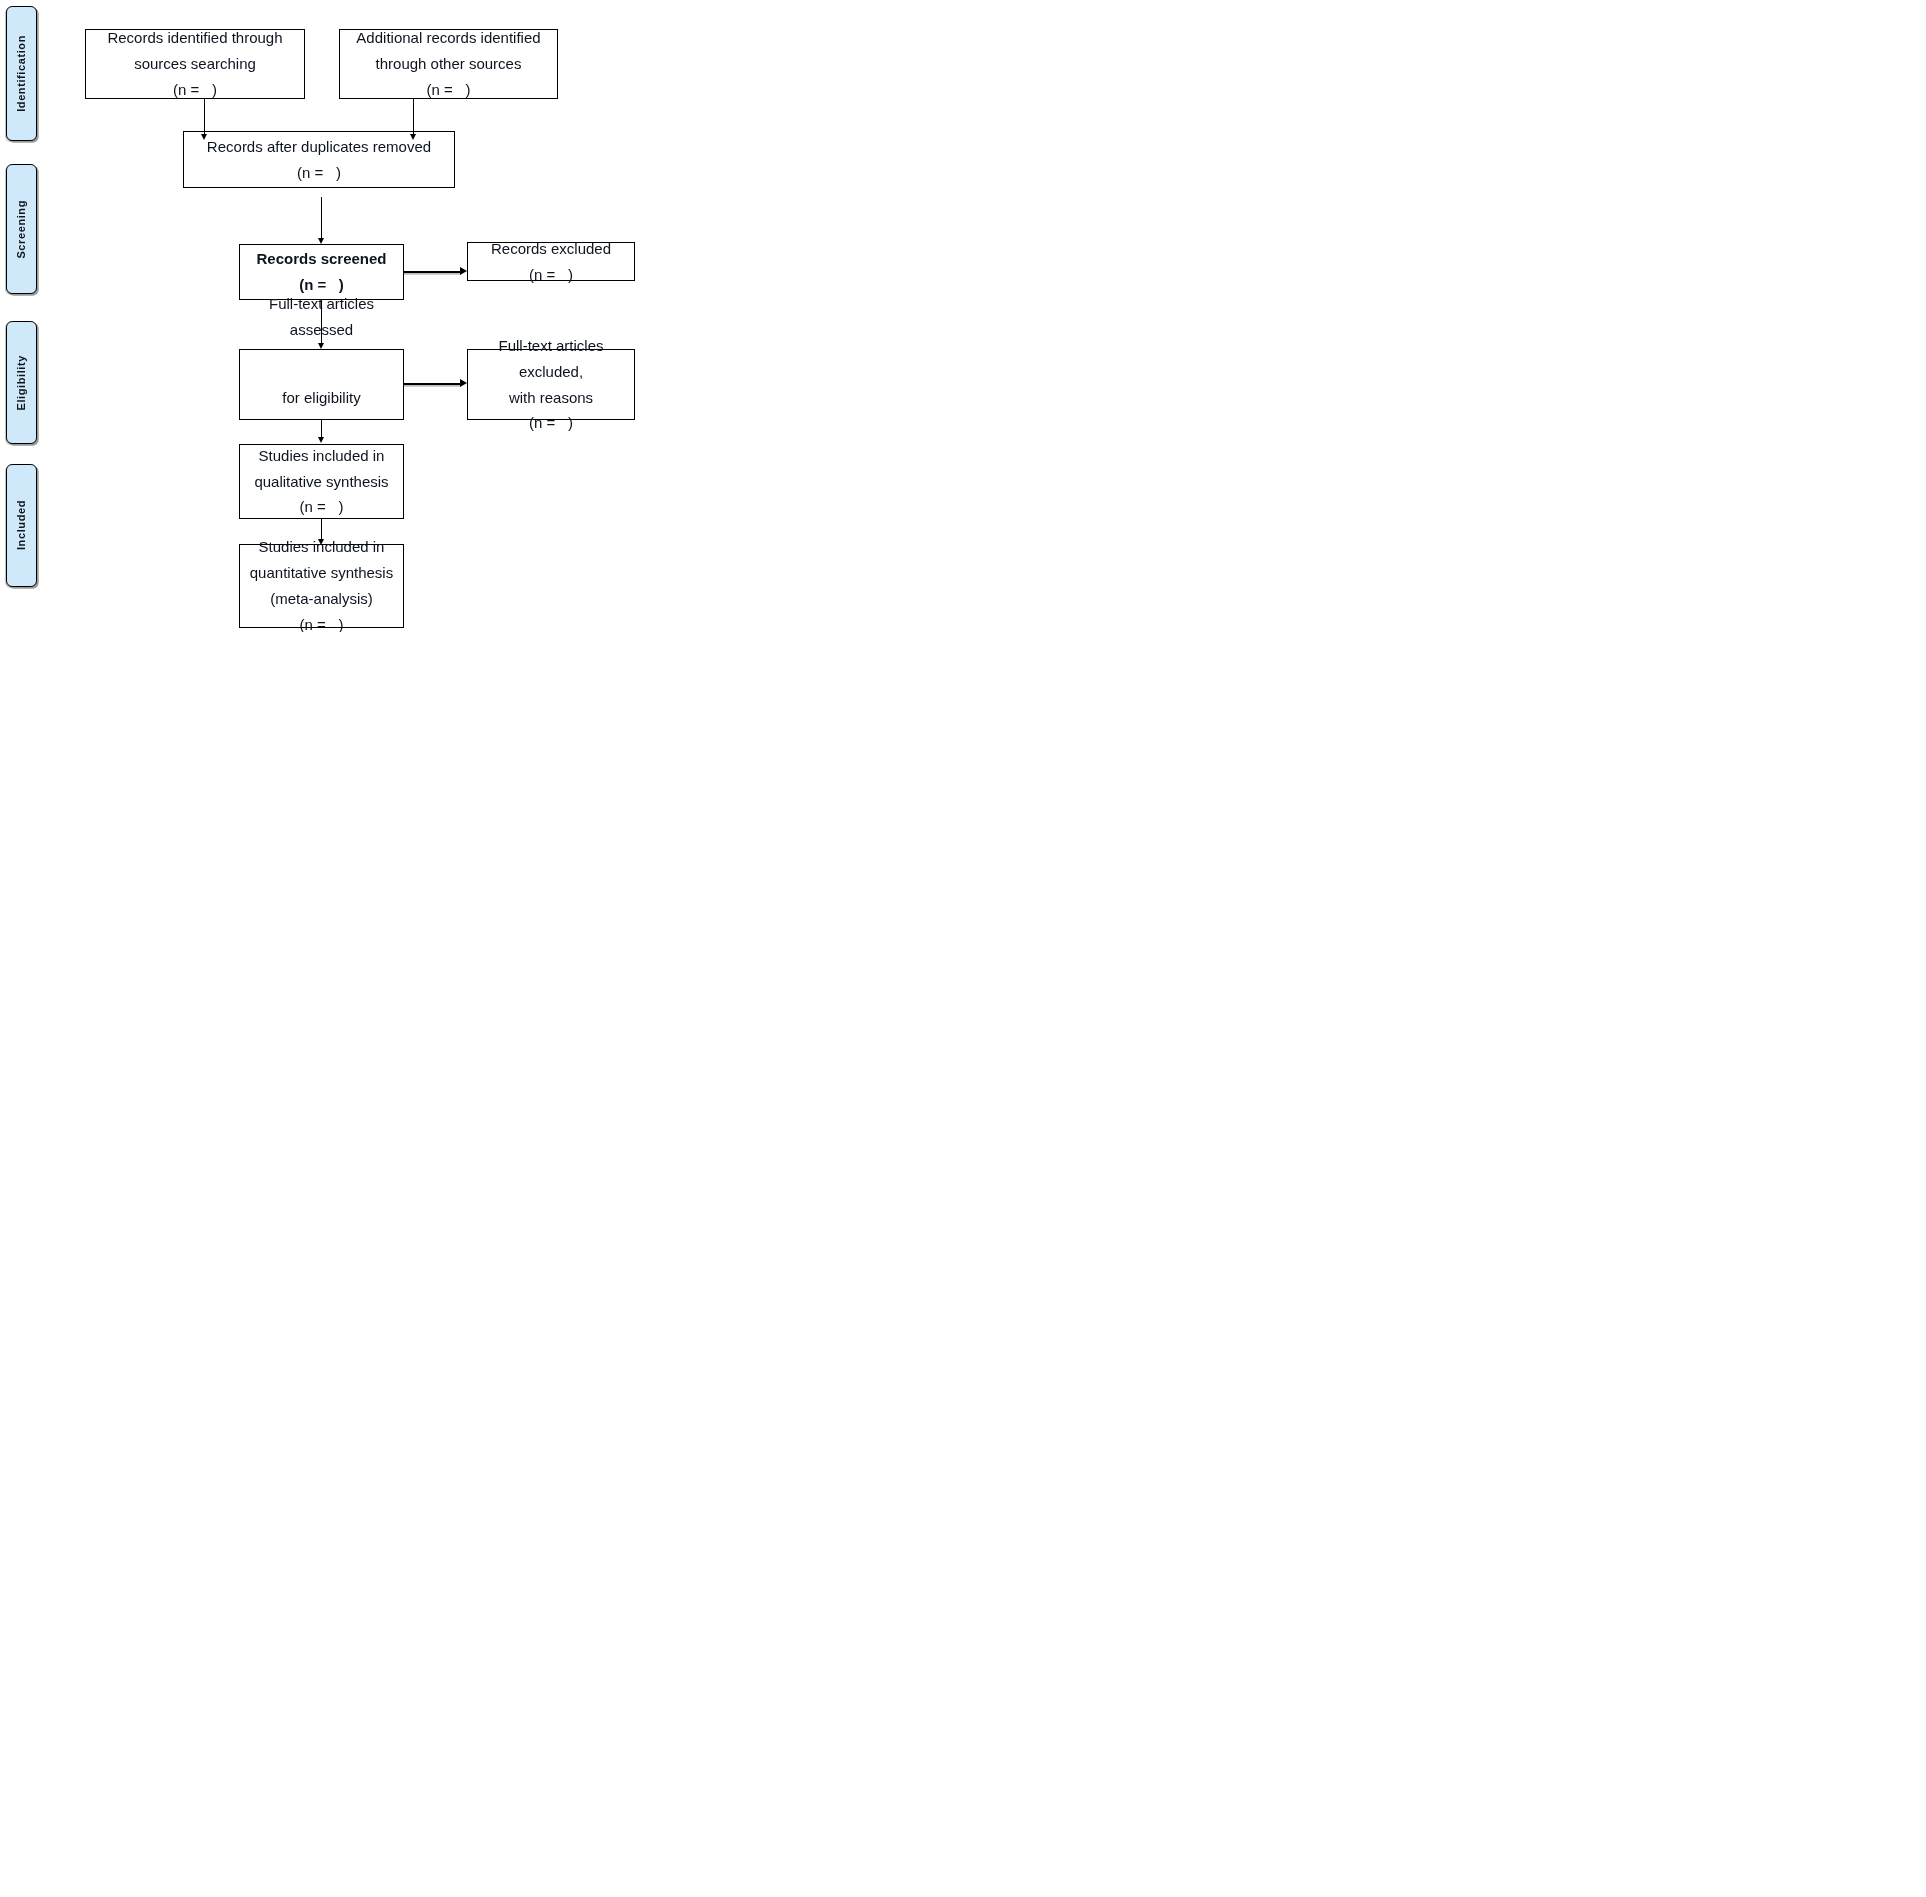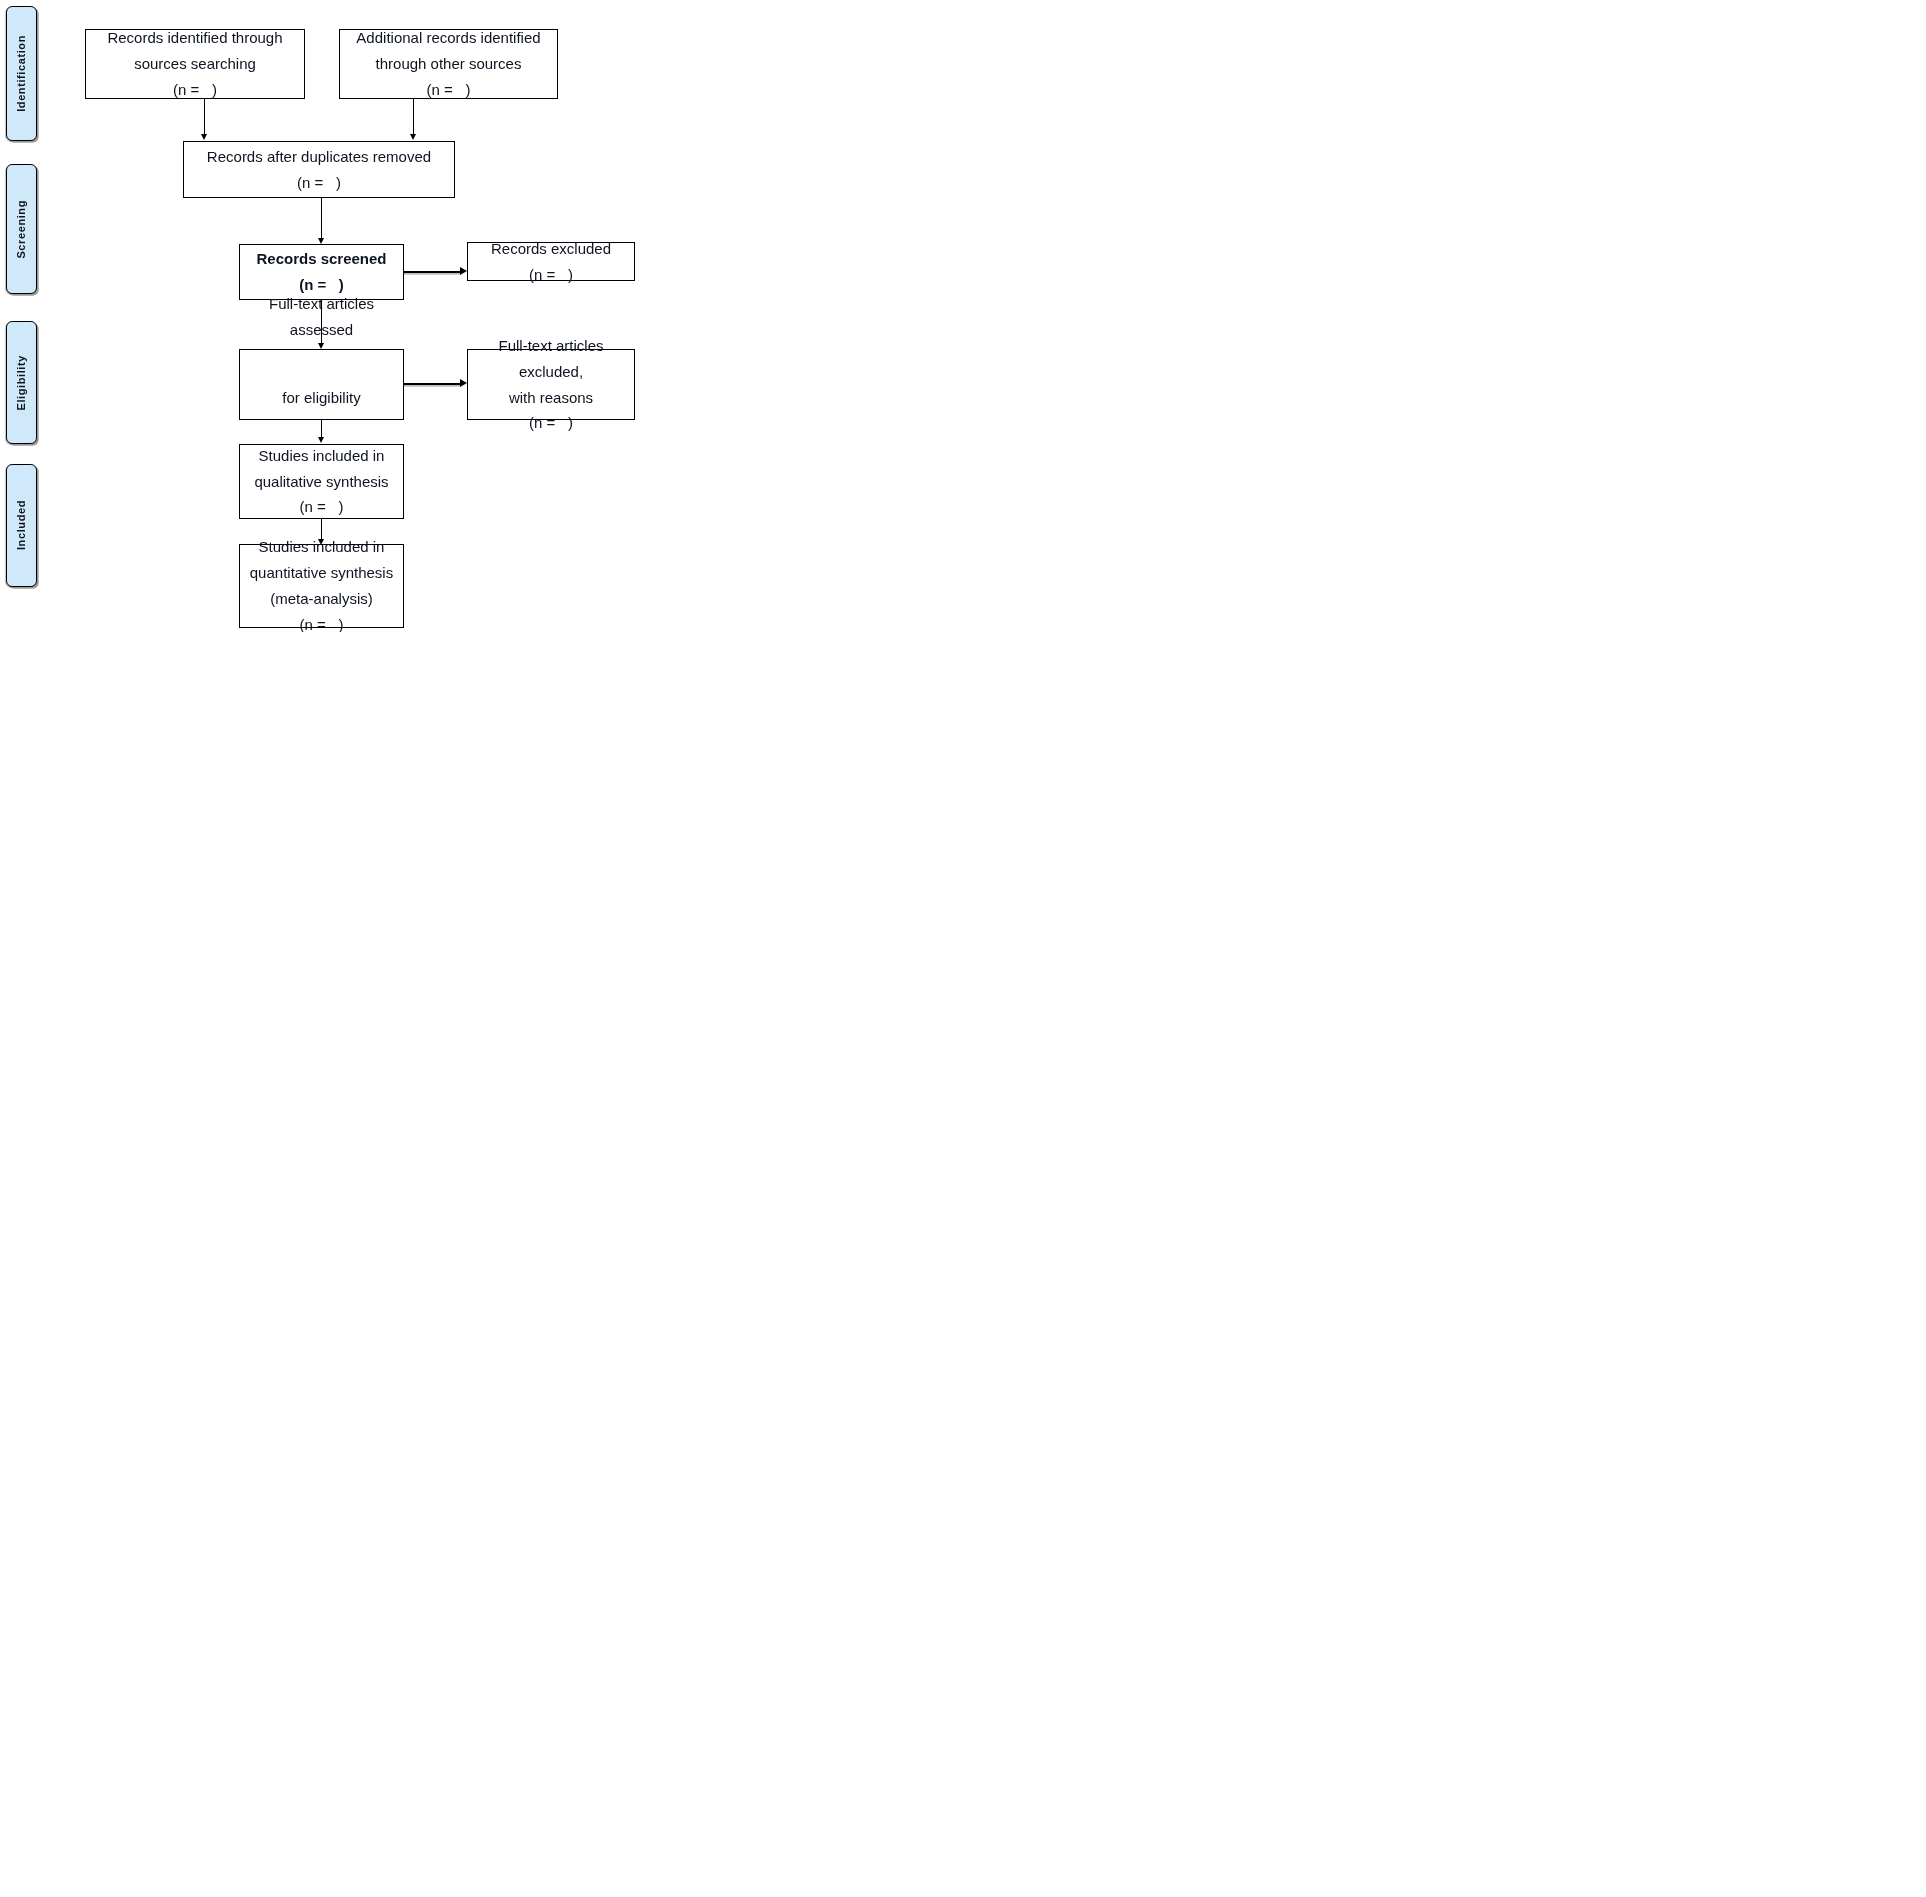--- a/index.html
+++ b/index.html
@@ -43,21 +43,21 @@
 
   
   #pill-identification{top:5.6px;height:135px;}
   #pill-screening{top:164px;height:130px;}
   #pill-eligibility{top:321px;height:123px;}
   #pill-included{top:464px;height:123px;}
 
   
   #box-records-db{left:85px;top:29px;width:220px;height:70px;}
   #box-records-other{left:339px;top:29px;width:219px;height:70px;}
-  #box-duplicates{left:183px;top:141px;width:272px;height:57px;}
+  #box-duplicates{left:183px;top:131px;width:272px;height:57px;}
   #box-screened{left:239px;top:244px;width:165px;height:56px;font-weight:bold;}
   #box-excluded{left:467px;top:242px;width:168px;height:39px;}
   #box-fulltext{left:239px;top:349px;width:165px;height:71px;gap:42px;}
   #box-ft-excluded{left:467px;top:349px;width:168px;height:71px;}
   #box-qualitative{left:239px;top:444px;width:165px;height:75px;}
   #box-quantitative{left:239px;top:544px;width:165px;height:84px;}
 
   
   #arrow-db-down{left:204px;top:98px;height:36px;}
   #arrow-other-down{left:413px;top:98px;height:36px;}

